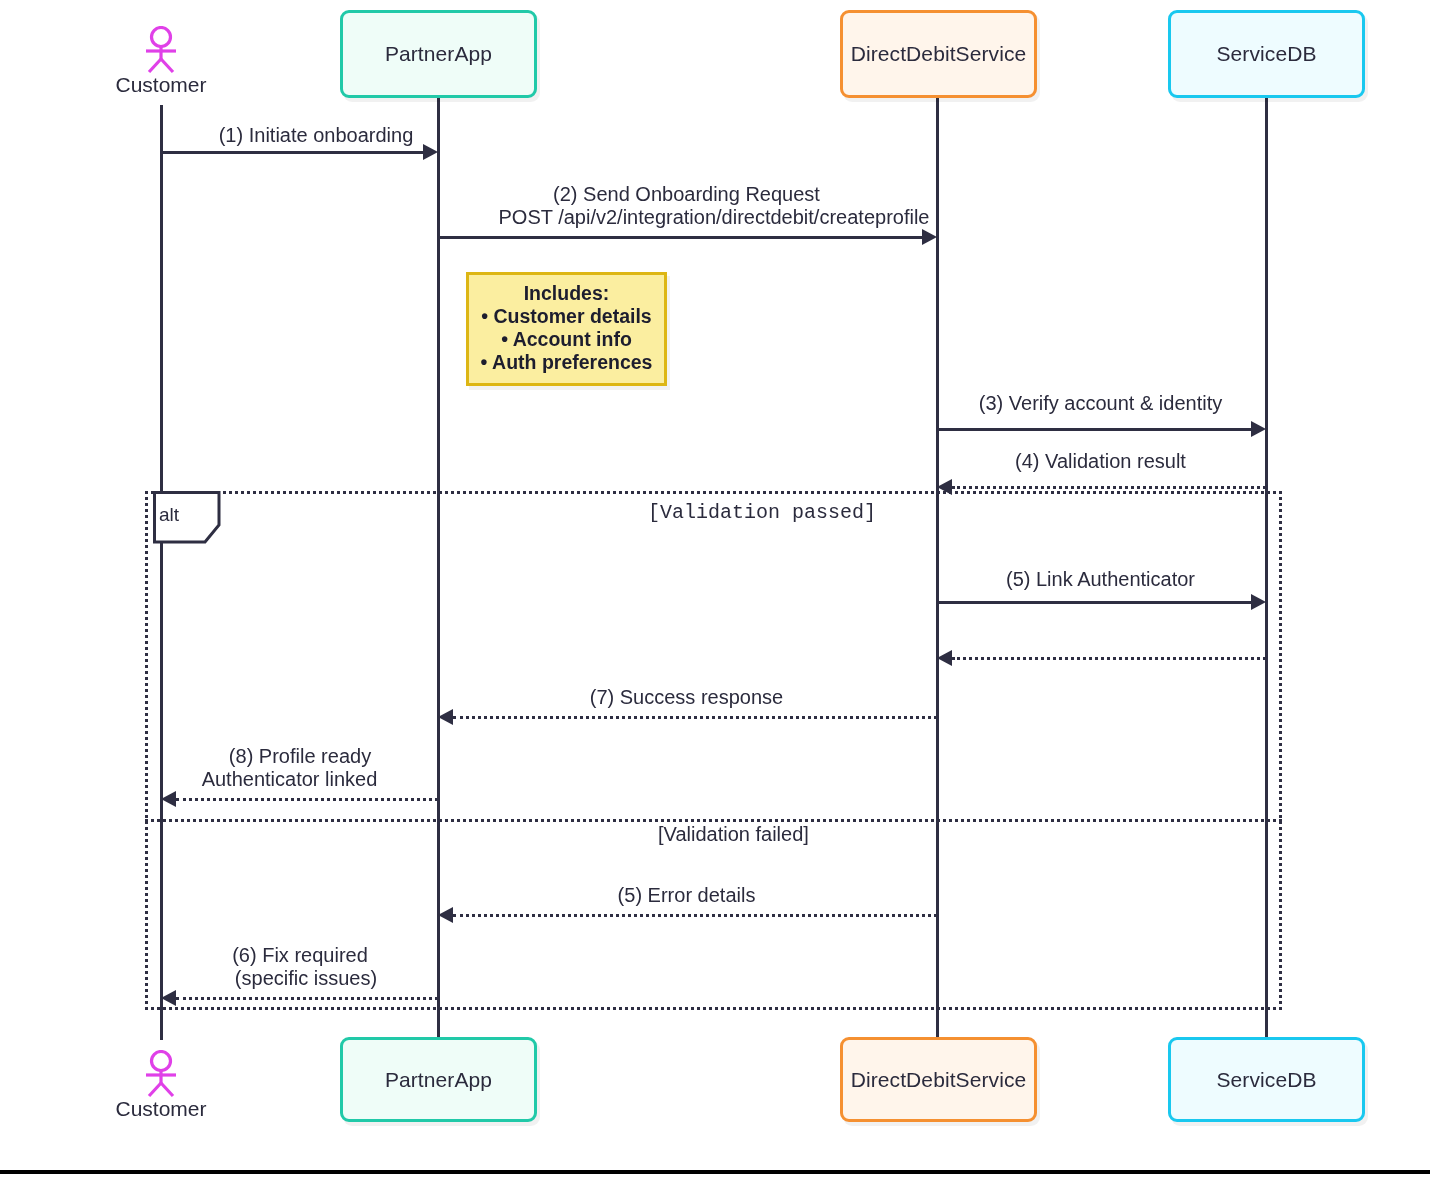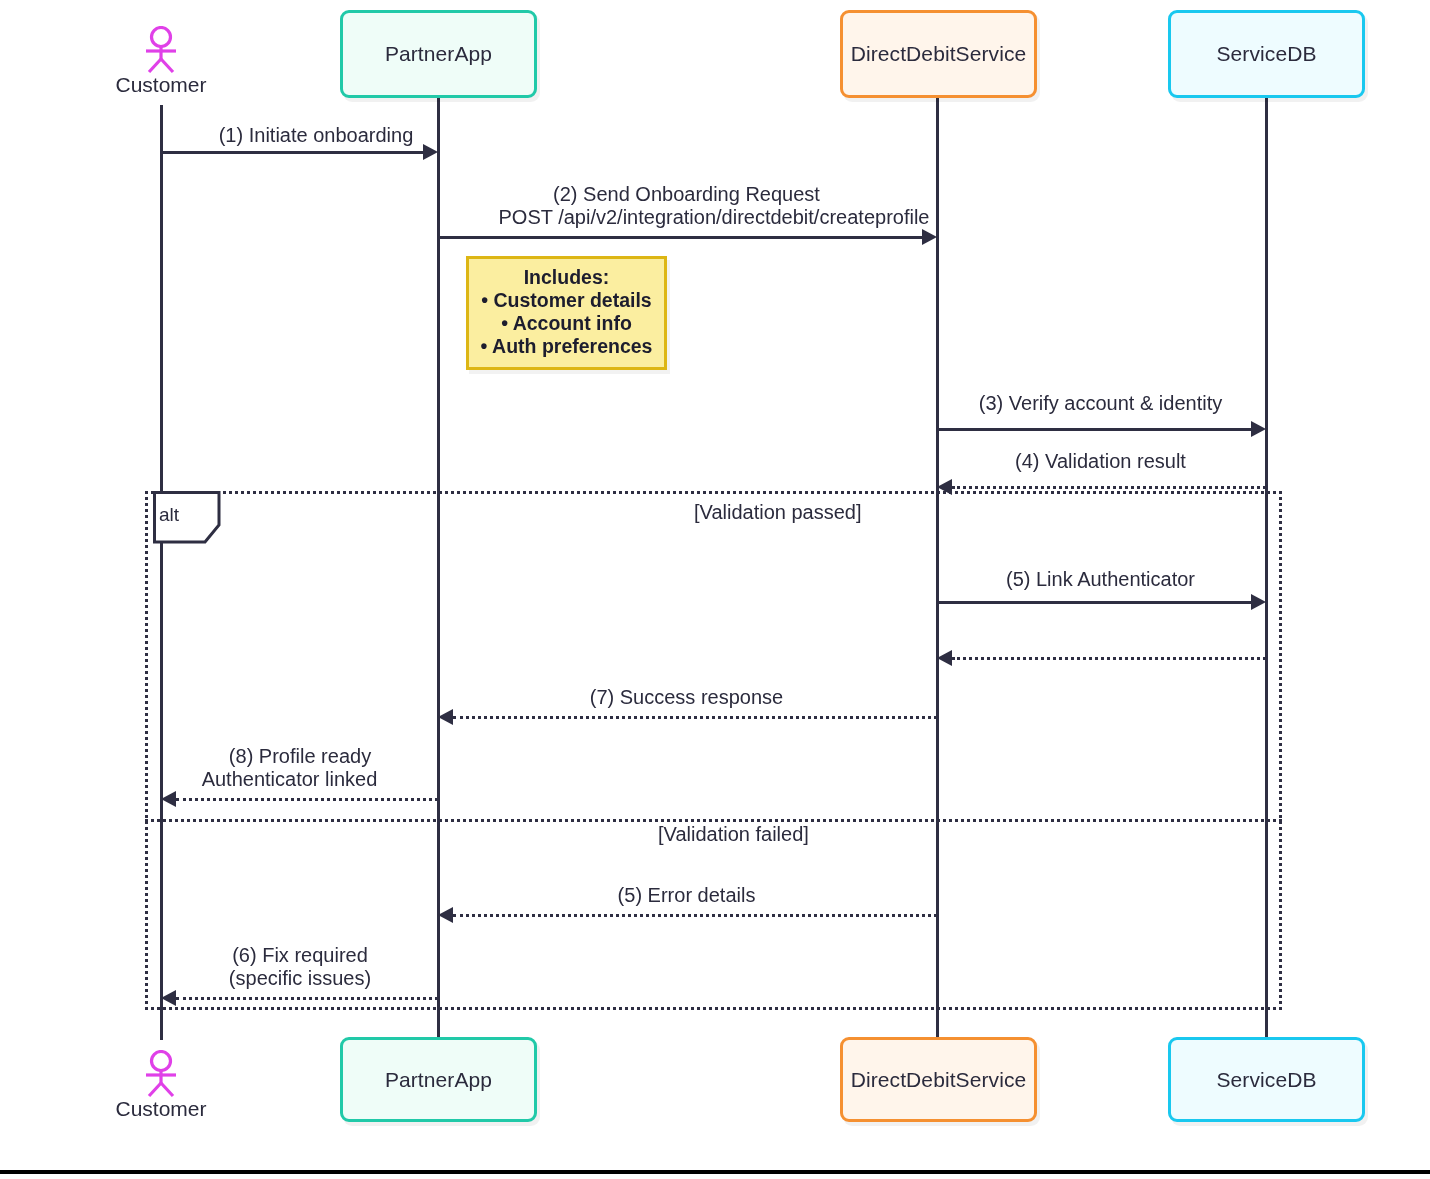--- a/index.html
+++ b/index.html
@@ -166,33 +166,33 @@
 
   <div class="frag-tag-border" style="left:141px; top:491px; width:70px; height:68px;padding-left:12px;">
     <svg width="72" height="56" viewBox="0 0 72 56">
       <polygon points="1.5,1.5 66,1.5 66,34 52,51 1.5,51" fill="#ffffff" stroke="#2e2e42" stroke-width="3"></polygon>
     </svg>
     <span style="position:absolute; left:18px; top:13px; font-size:19px; color:#2b2b3d;">alt</span>
   </div>
 
   <div class="frag-divider" style="left:145px; top:819px; width:1137px;"></div>
 
-  <div class="guard" style="left:694px; top:501px;">[Validation passed]</div>
+  <div class="guard" style="left:648px; top:501px;font-family:Liberation Mono, monospace;">[Validation passed]</div>
   <div class="guard" style="left:658px; top:823px;">[Validation failed]</div>
 
   <div class="msg-label" style="left:161px; top:124px; width:278px;margin-left:16px;">(1) Initiate onboarding</div>
   <div class="msg" style="left:161px; top:151px; width:262px;"></div>
   <div class="arrowhead right" style="left:423px; top:144px;"></div>
 
   <div class="msg-label" style="left:438px; top:183px; width:497px;">(2) Send Onboarding Request</div>
   <div class="msg-label" style="left:438px; top:206px; width:552px;">POST /api/v2/integration/directdebit/createprofile</div>
   <div class="msg" style="left:438px; top:236px; width:484px;"></div>
   <div class="arrowhead right" style="left:922px; top:229px;"></div>
 
-  <div class="note" style="left:466px; top:256px; width:201px; height:114px;">
+  <div class="note" style="left:466px; top:272px; width:201px; height:114px;">
     <div>Includes:</div>
     <div>• Customer details</div>
     <div>• Account info</div>
     <div>• Auth preferences</div>
   </div>
 
   <div class="msg-label" style="left:937px; top:392px; width:327px;">(3) Verify account &amp; identity</div>
   <div class="msg" style="left:937px; top:428px; width:314px;"></div>
   <div class="arrowhead right" style="left:1251px; top:421px;"></div>
 
@@ -214,21 +214,21 @@
   <div class="msg-label" style="left:161px; top:745px; width:278px;">(8) Profile ready</div>
   <div class="msg-label" style="left:161px; top:768px; width:257px;">Authenticator linked</div>
   <div class="msg dotted" style="left:176px; top:798px; width:262px;"></div>
   <div class="arrowhead left" style="left:161px; top:791px;"></div>
 
   <div class="msg-label" style="left:438px; top:884px; width:497px;">(5) Error details</div>
   <div class="msg dotted" style="left:453px; top:914px; width:484px;"></div>
   <div class="arrowhead left" style="left:438px; top:907px;"></div>
 
   <div class="msg-label" style="left:161px; top:944px; width:278px;">(6) Fix required</div>
-  <div class="msg-label" style="left:161px; top:967px; width:278px;">(specific issues)</div>
+  <div class="msg-label" style="left:161px; top:967px; width:278px;padding-left:6px;">(specific issues)</div>
   <div class="msg dotted" style="left:176px; top:997px; width:262px;"></div>
   <div class="arrowhead left" style="left:161px; top:990px;"></div>
 
   <div class="actor" style="left:138px; top:1050px; width:46px; height:48px;">
     <svg width="46" height="48" viewBox="0 0 46 48">
       <circle cx="23" cy="11" r="9.5" fill="none" stroke="#e040e8" stroke-width="3.2"></circle>
       <line x1="23" y1="20.5" x2="23" y2="33" stroke="#e040e8" stroke-width="3.2"></line>
       <line x1="8" y1="25" x2="38" y2="25" stroke="#e040e8" stroke-width="3.2"></line>
       <line x1="23" y1="33" x2="11" y2="46" stroke="#e040e8" stroke-width="3.2"></line>
       <line x1="23" y1="33" x2="35" y2="46" stroke="#e040e8" stroke-width="3.2"></line>

